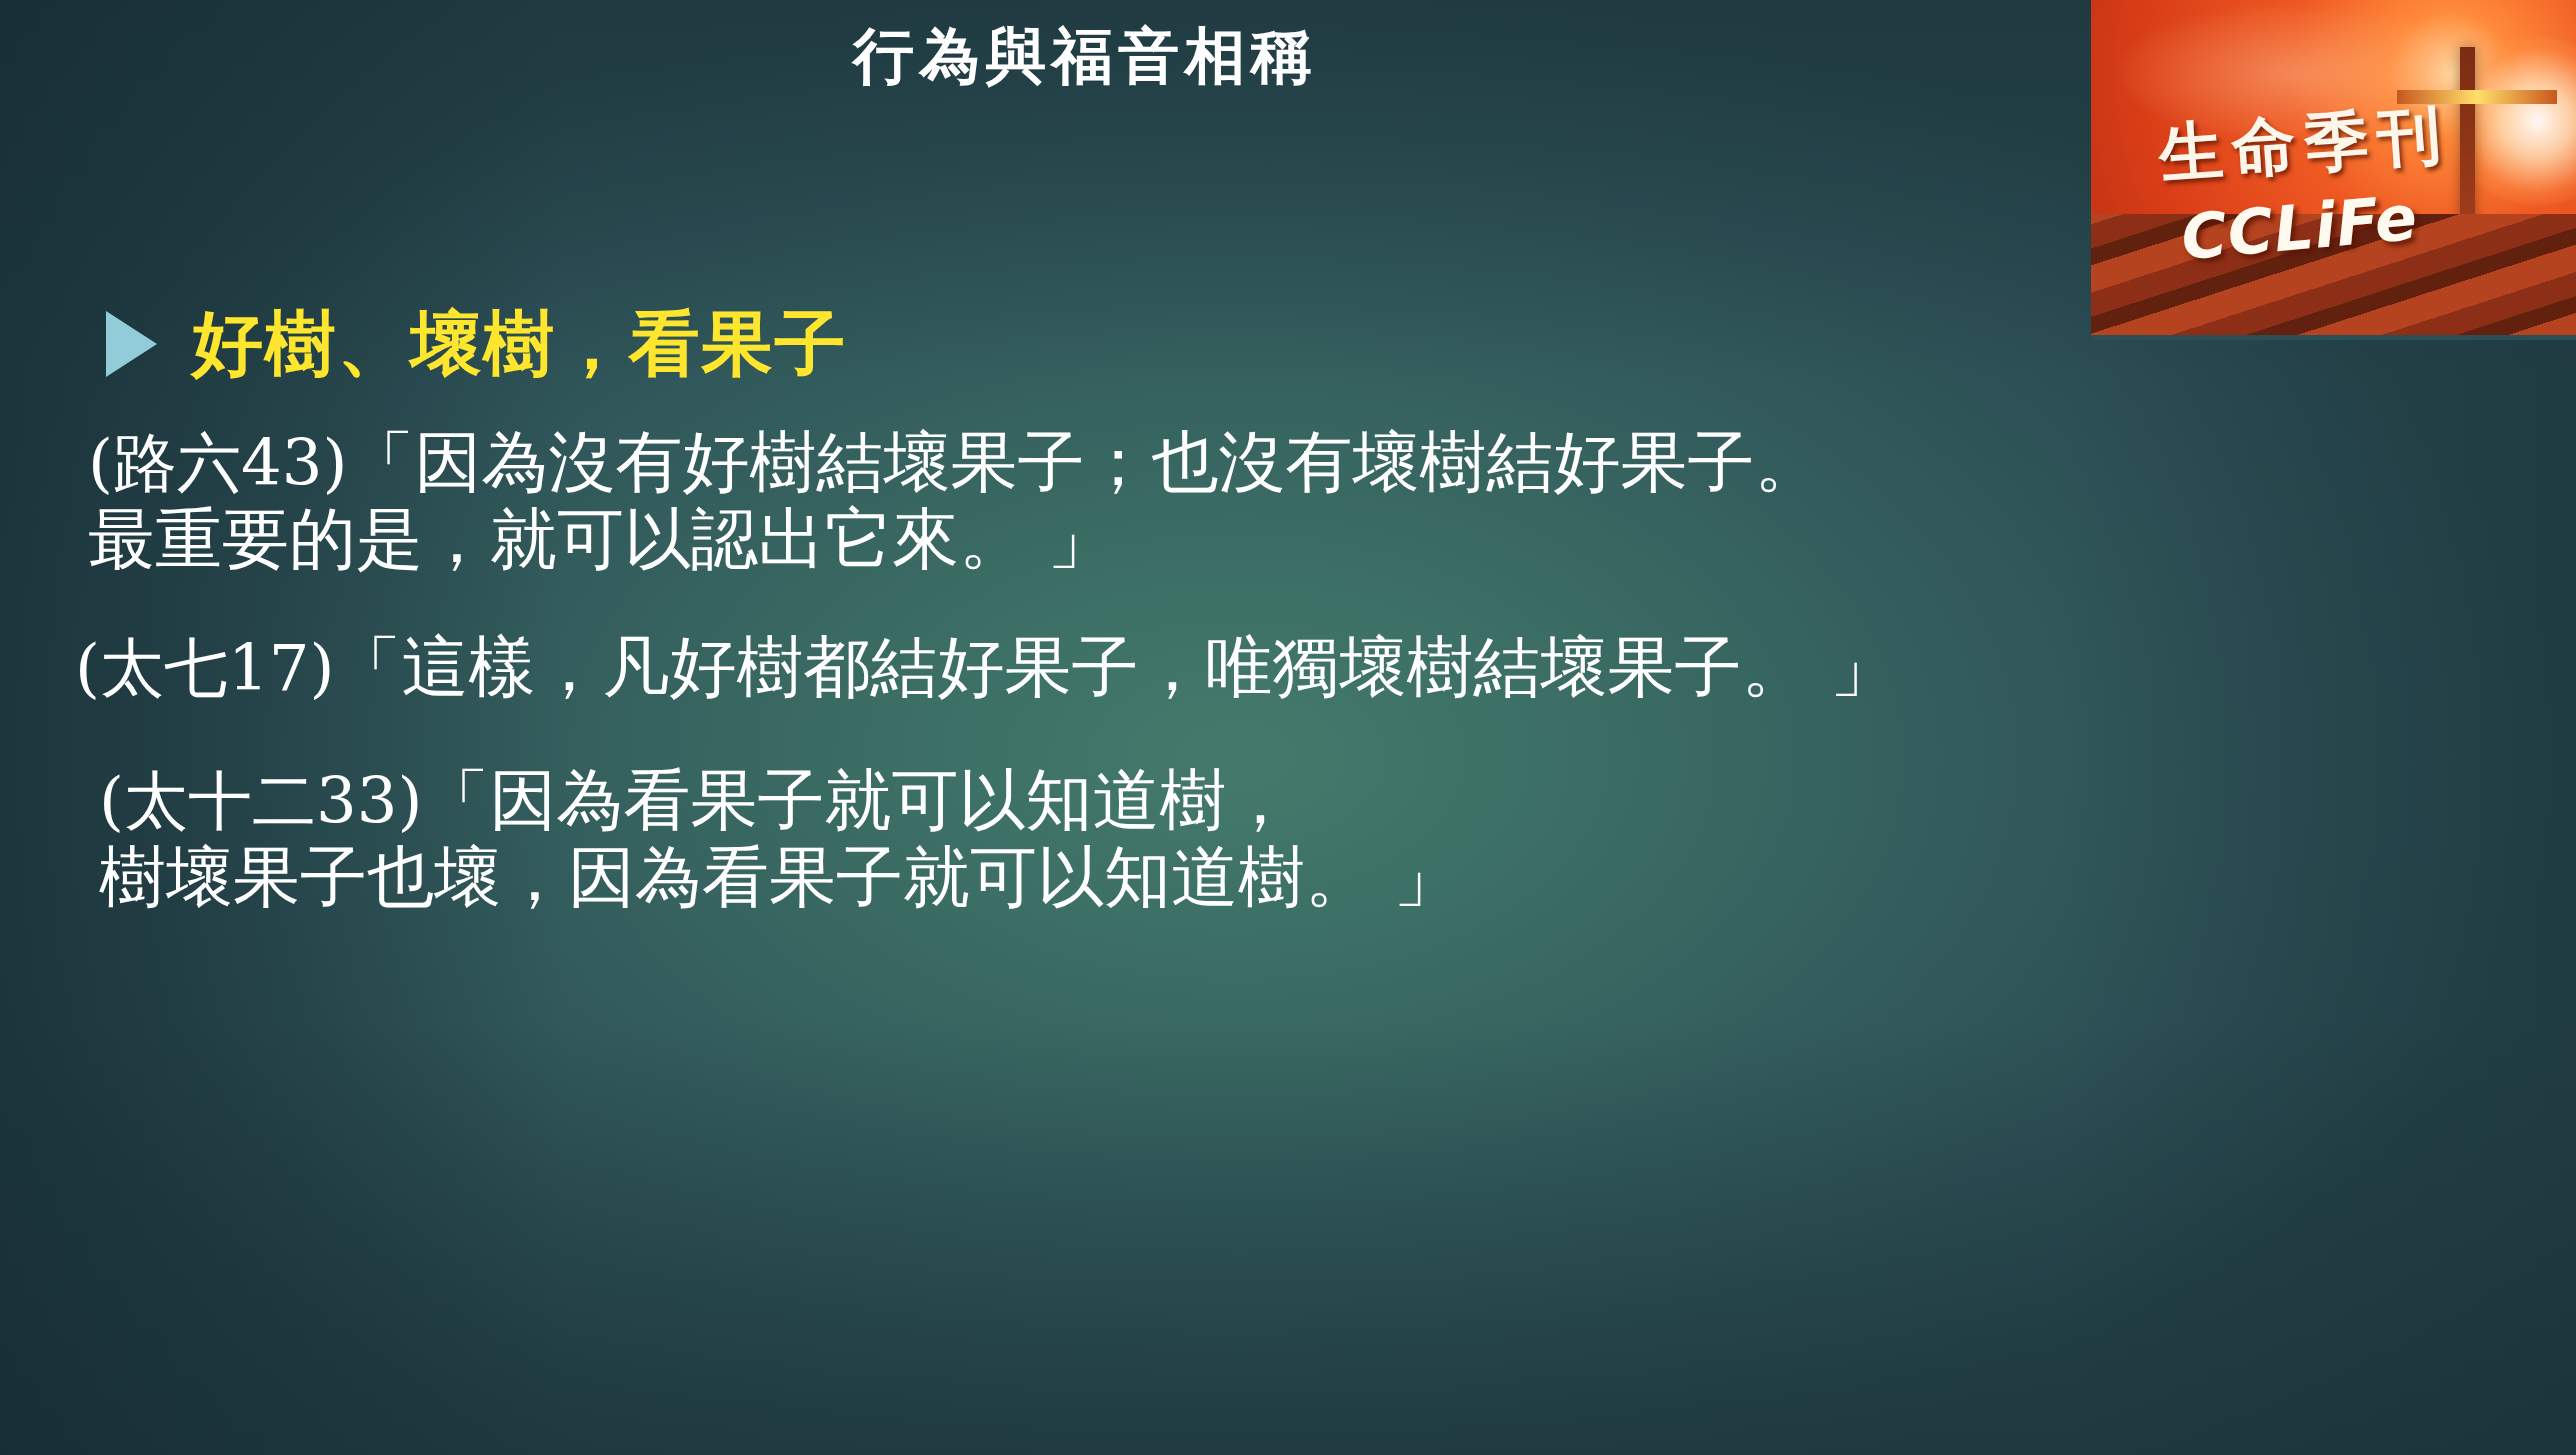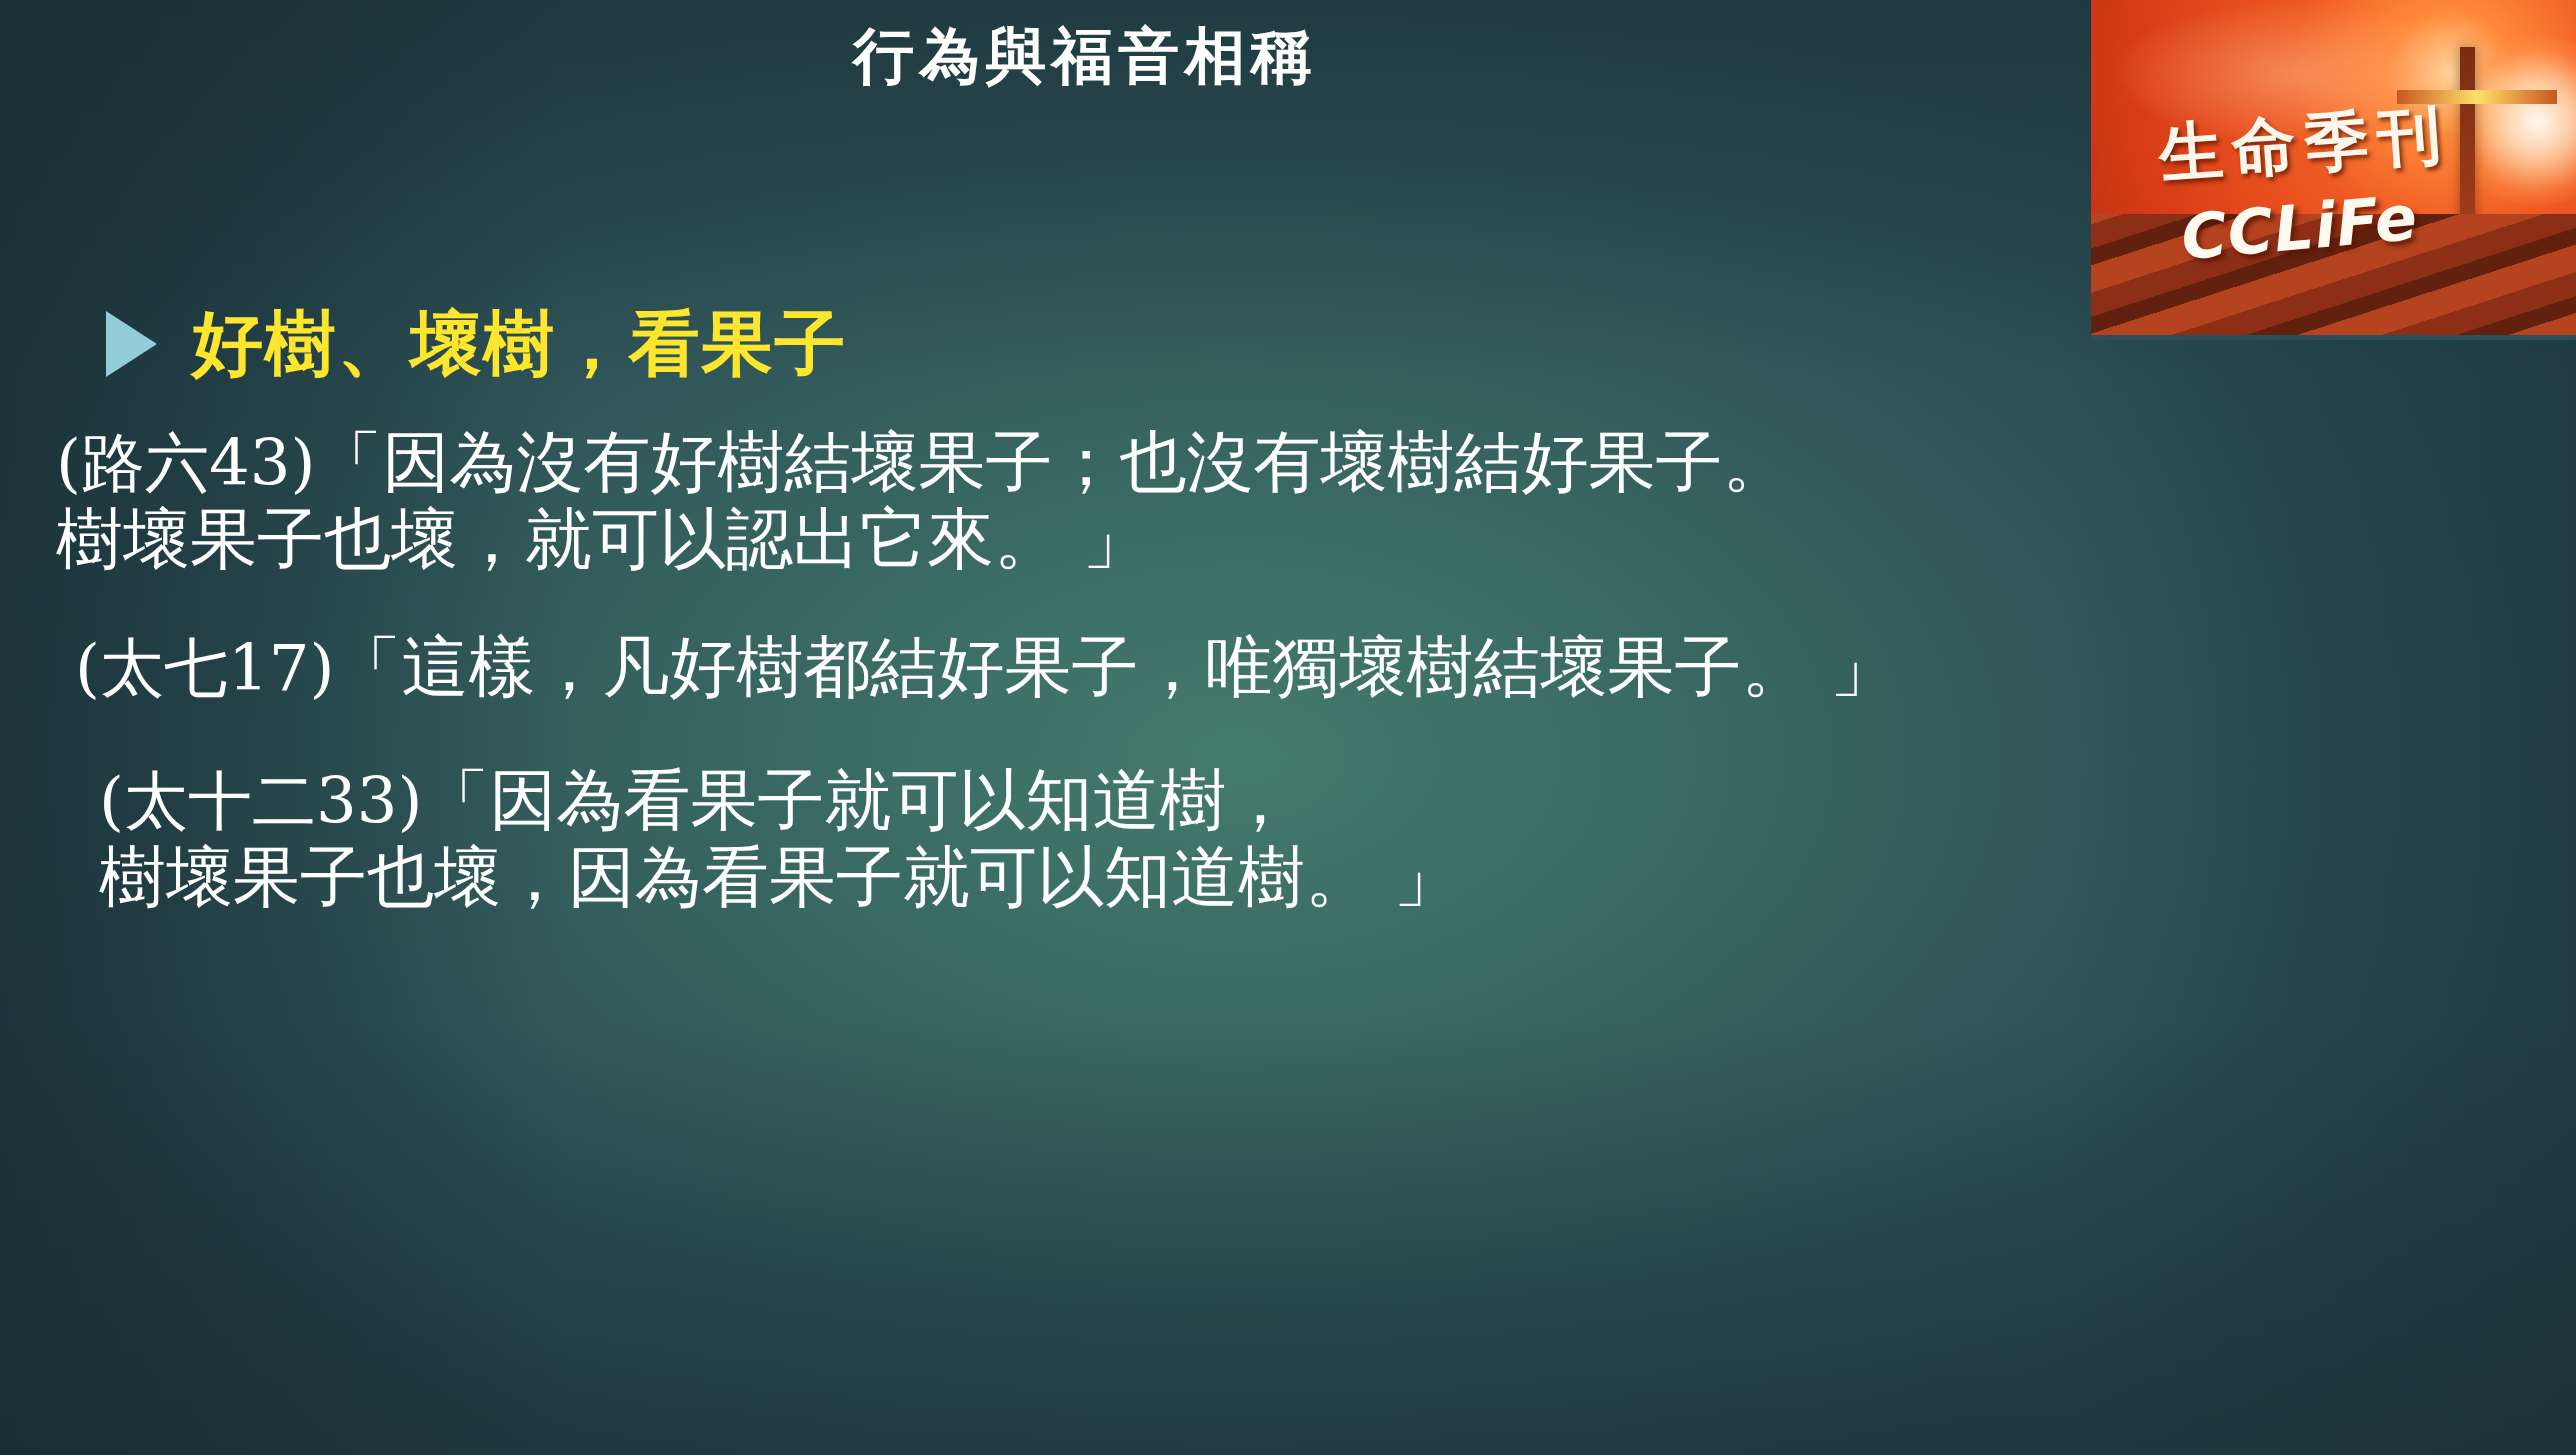--- a/index.html
+++ b/index.html
@@ -159,21 +159,21 @@
   }
   .bullet-text {
     color: #ffe62e;
     font-size: 71px;
     font-weight: bold;
     letter-spacing: 1.8px;
     white-space: nowrap;
   }
 
   .verse {
-    padding-left: 56px;
+    padding-left: 88px;
     color: #ffffff;
   }
   .verse .line {
     font-size: 67px;
     line-height: 1.16;
     white-space: nowrap;
     letter-spacing: 0px;
   }
   .ref {
     font-family: "DejaVu Serif", "Liberation Serif", serif;
@@ -213,21 +213,21 @@
     <div class="bullet-row">
       <span class="bullet-marker"></span>
       <span class="bullet-text">好樹、壞樹，看果子</span>
     </div>
 
     <div class="verse v1">
       <div class="line">
         <span class="ref">(路六43)</span><span>「因為沒有好樹結壞果子；也沒有壞樹結好果子。</span>
       </div>
       <div class="line">
-        <span>樹壞果子也壞，就可以認出它來。 」</span>
+        <span>最重要的是，就可以認出它來。 」</span>
       </div>
     </div>
 
     <div class="verse v2">
       <div class="line">
         <span class="ref">(太七17)</span><span>「這樣，凡好樹都結好果子，唯獨壞樹結壞果子。 」</span>
       </div>
     </div>
 
     <div class="verse v3">

